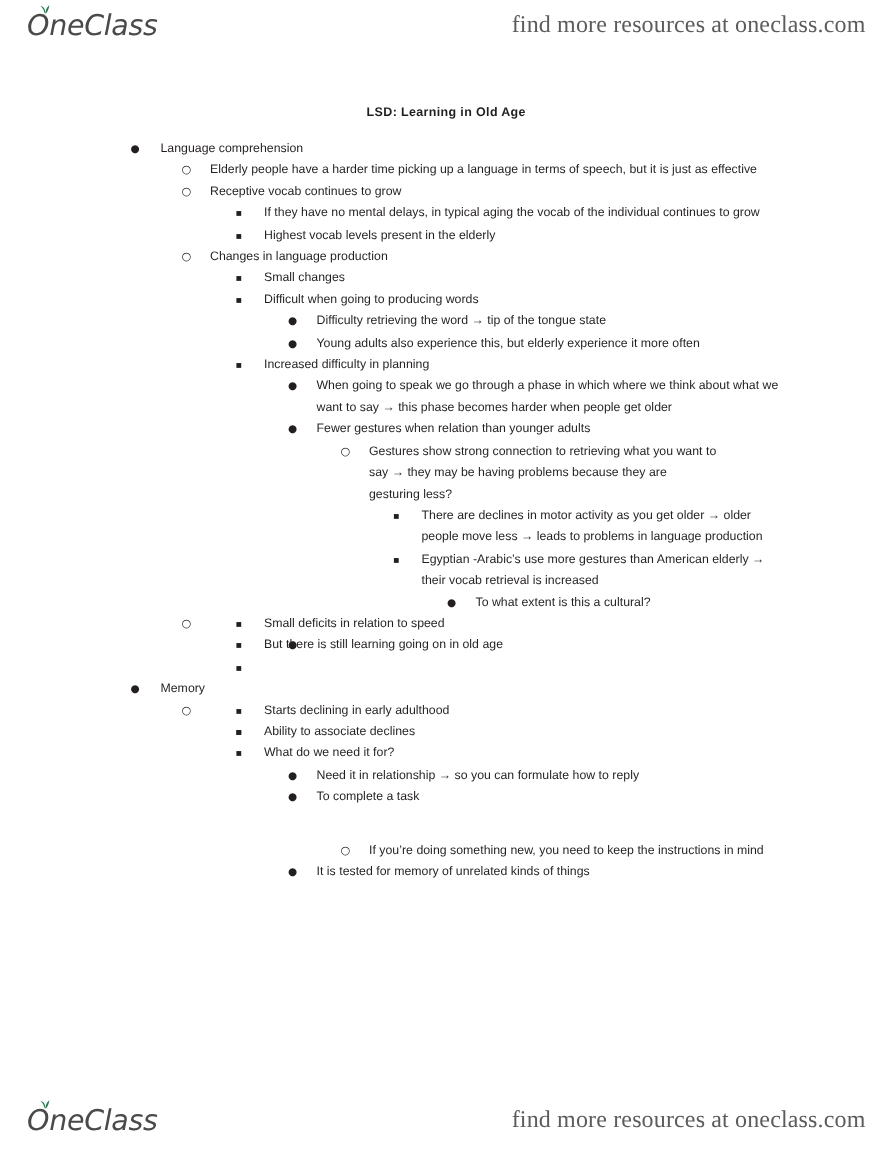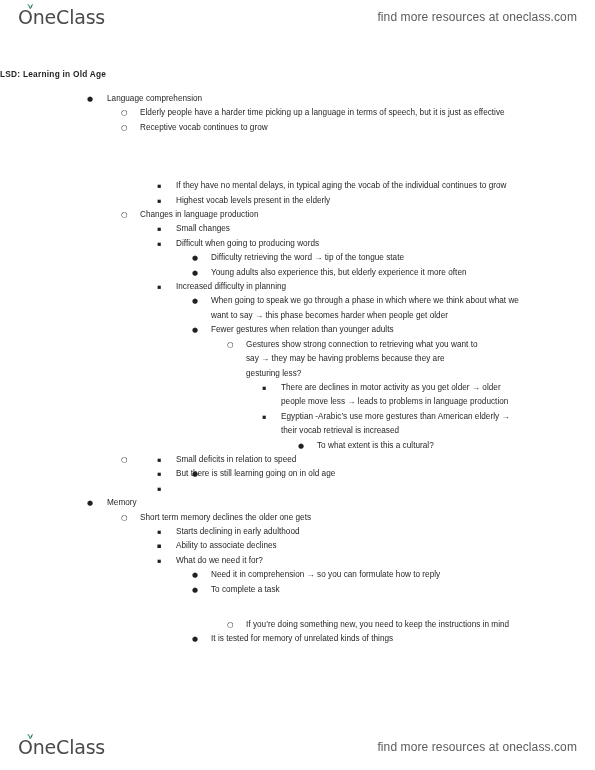--- a/index.html
+++ b/index.html
@@ -46,42 +46,43 @@
     display: inline-flex;
     align-items: baseline;
     position: relative;
     font-family: "DejaVu Sans", sans-serif;
     font-size: 19px;
     font-weight: 400;
     letter-spacing: -0.2px;
     color: #4a4a4a;
     line-height: 1;
   }
-  .brand-logo .logo-text { position: relative; }
+  .brand-logo .logo-text { position: relative; font-style: italic; }
   .brand-sprout {
     position: absolute;
     left: 7px;
     top: -6px;
     width: 10px;
     height: 8px;
   }
 
   .promo-text {
-    font-family: Liberation Sans, sans-serif;
-    font-size: 12px;
+    font-family: Liberation Serif, serif;
+    font-size: 16px;
     color: #5c5c5c;
     letter-spacing: 0.1px;
   }
 
   
   .doc-title {
     position: absolute;
     top: 69px;
     left: 0;
     width: 595px;
+    text-align: center;
     font-size: 8.3px;
     font-weight: 700;
     letter-spacing: 0.25px;
     color: #231f20;
   }
 
   .outline {
     position: absolute;
     top: 92px;
     left: 0;
@@ -125,21 +126,21 @@
   .lvl5 > .bullet { left: 227px; font-size: 7.5px; line-height: 14.4px; }
 
   .lvl6 > .txt { margin-left: 281px; }
   .lvl6 > .bullet { left: 262px; font-size: 6.5px; line-height: 14.4px; }
 
   .lvl7 > .txt { margin-left: 317px; }
   .lvl7 > .bullet { left: 298px; font-size: 7px; line-height: 14.4px; }
 
   
   .w-a > .txt { max-width: 382px; }
-  .w-b > .txt { max-width: 350px; margin-top: 44px; }
+  .w-b > .txt { max-width: 350px; }
   .w-c > .txt { max-width: 316px; }
   .w-e > .txt { max-width: 232px; }
   .w-g > .txt { max-width: 270px; margin-top: 21px; }
   .empty > .txt { min-height: 14.4px; }
 </style>
 </head>
 <body>
 
 <div class="page-header">
   <div class="brand-logo">
@@ -264,21 +265,20 @@
       <span class="txt"></span>
     </div>
 
   <div class="li lvl1">
       <span class="bullet">●</span>
       <span class="txt">Memory</span>
     </div>
 
   <div class="li lvl2">
       <span class="bullet">○</span>
-      <span class="txt">Short term memory declines the older one gets</span>
     </div>
 
   <div class="li lvl3">
       <span class="bullet">▪</span>
       <span class="txt">Starts declining in early adulthood</span>
     </div>
 
   <div class="li lvl3">
       <span class="bullet">▪</span>
     </div>
@@ -288,21 +288,21 @@
       <span class="txt">Ability to associate declines</span>
     </div>
 
   <div class="li lvl3">
       <span class="bullet">▪</span>
       <span class="txt">What do we need it for?</span>
     </div>
 
   <div class="li lvl4">
       <span class="bullet">●</span>
-      <span class="txt">Need it in comprehension → so you can formulate how to reply</span>
+      <span class="txt">Need it in relationship → so you can formulate how to reply</span>
     </div>
 
   <div class="li lvl4">
       <span class="bullet">●</span>
       <span class="txt">To complete a task</span>
     </div>
 
   <div class="li lvl5 w-g">
       <span class="bullet">○</span>
       <span class="txt">If you’re doing something new, you need to keep the instructions in mind</span>

